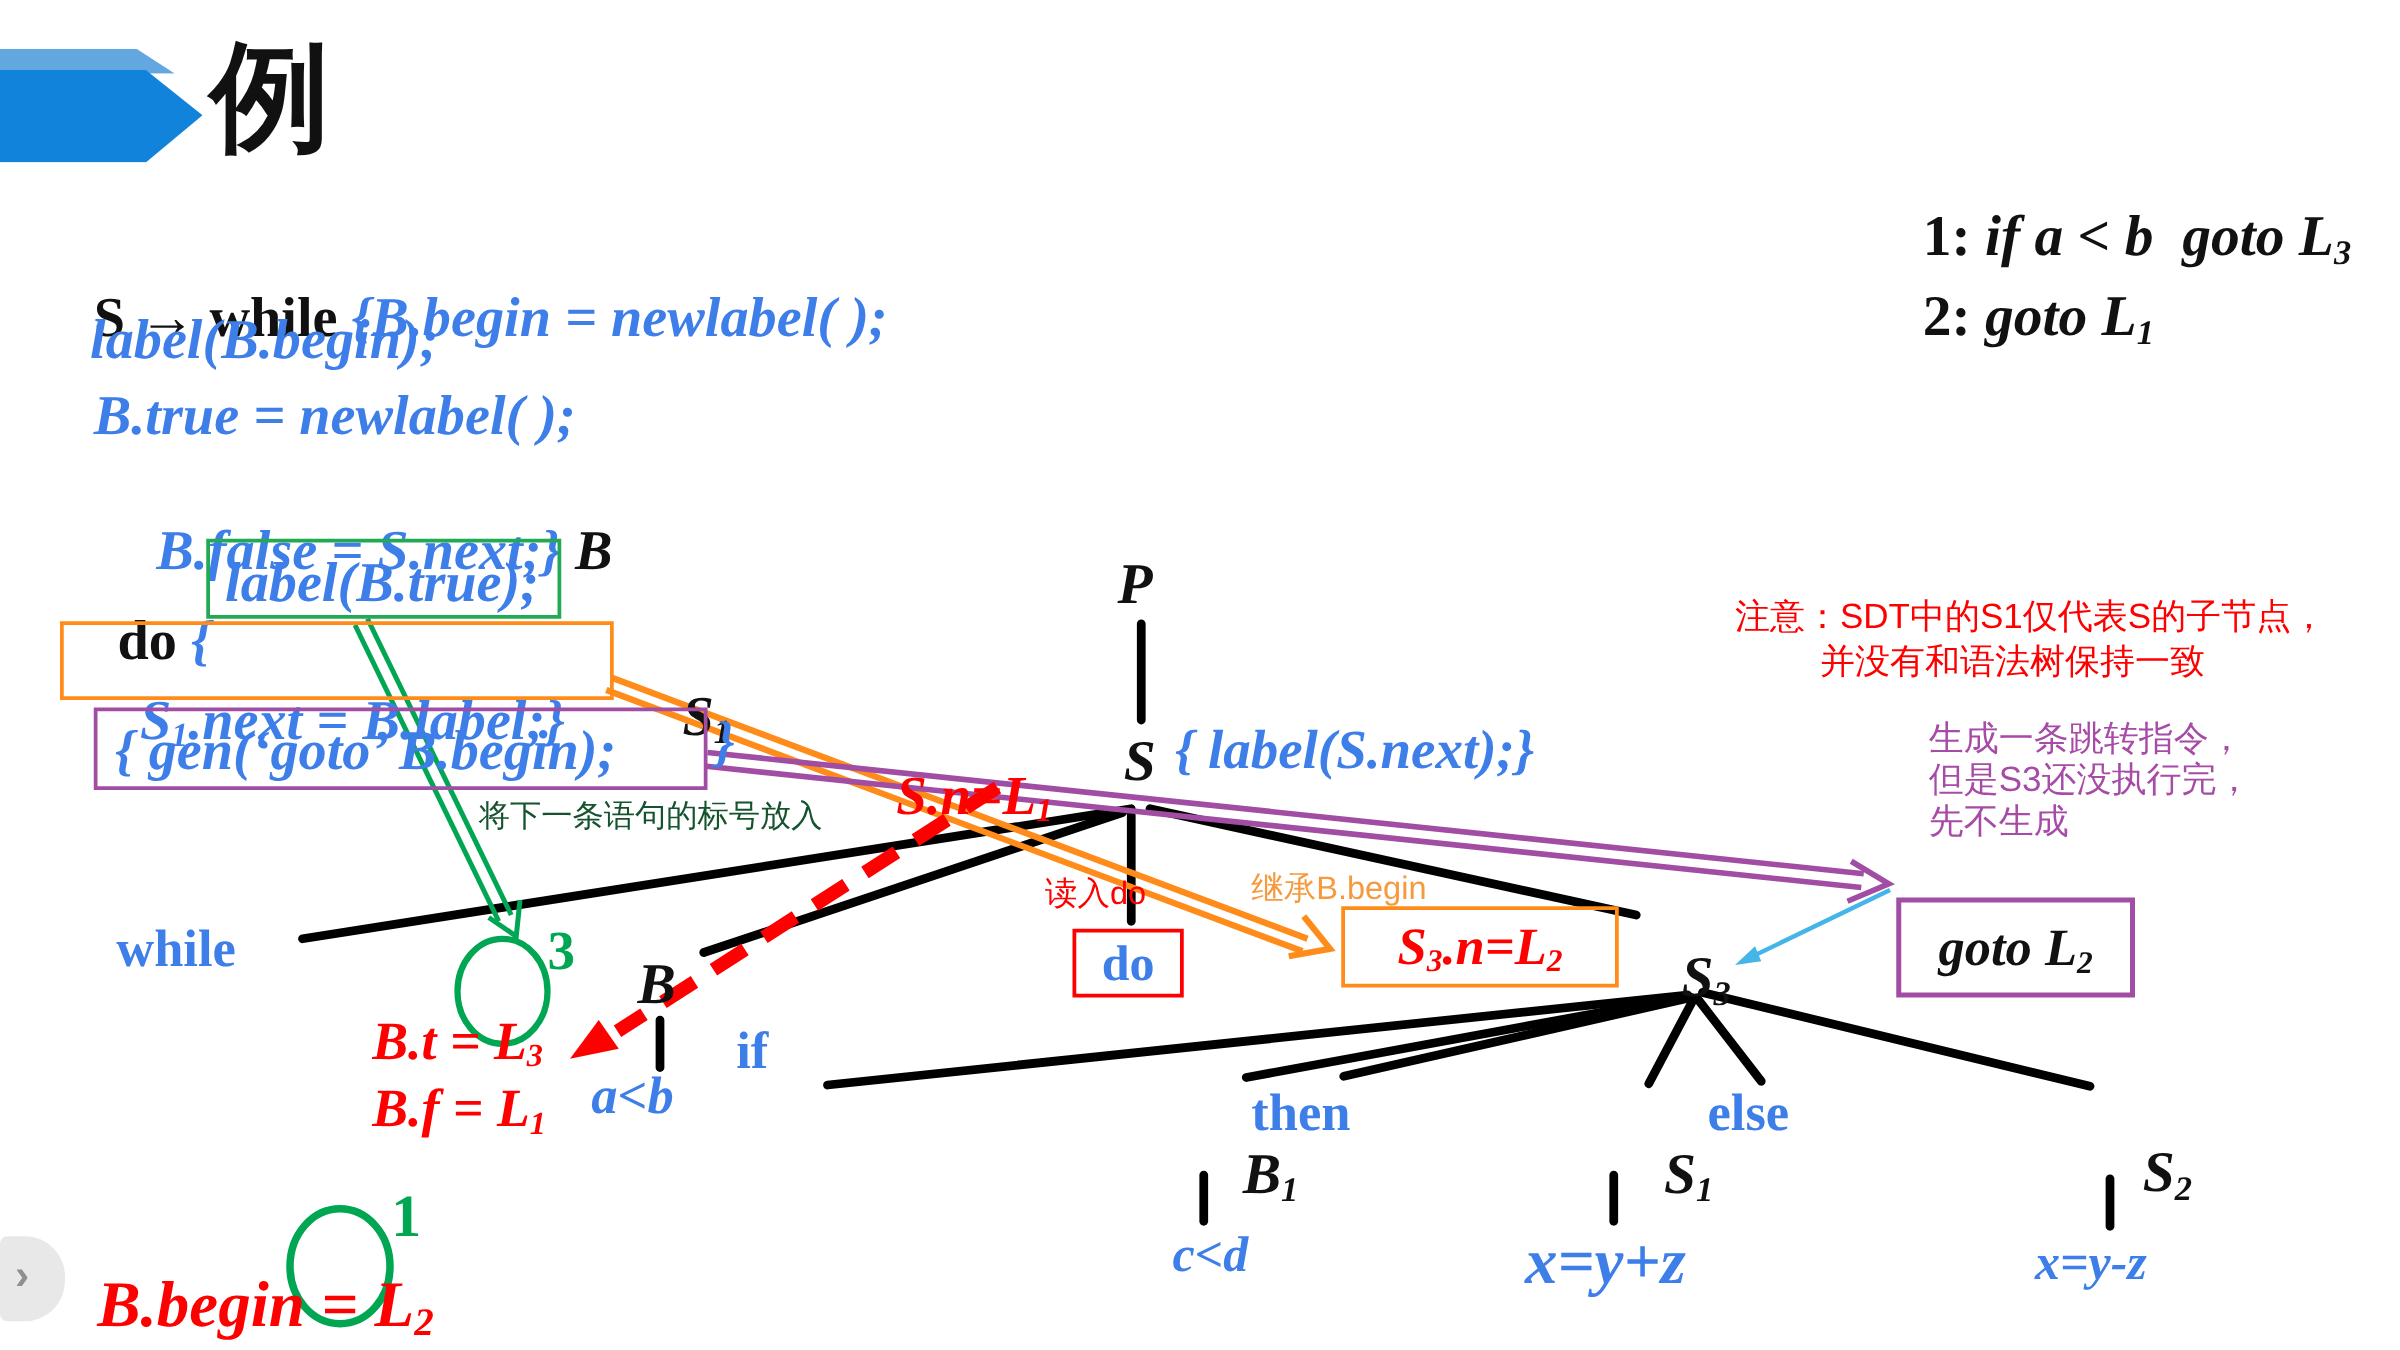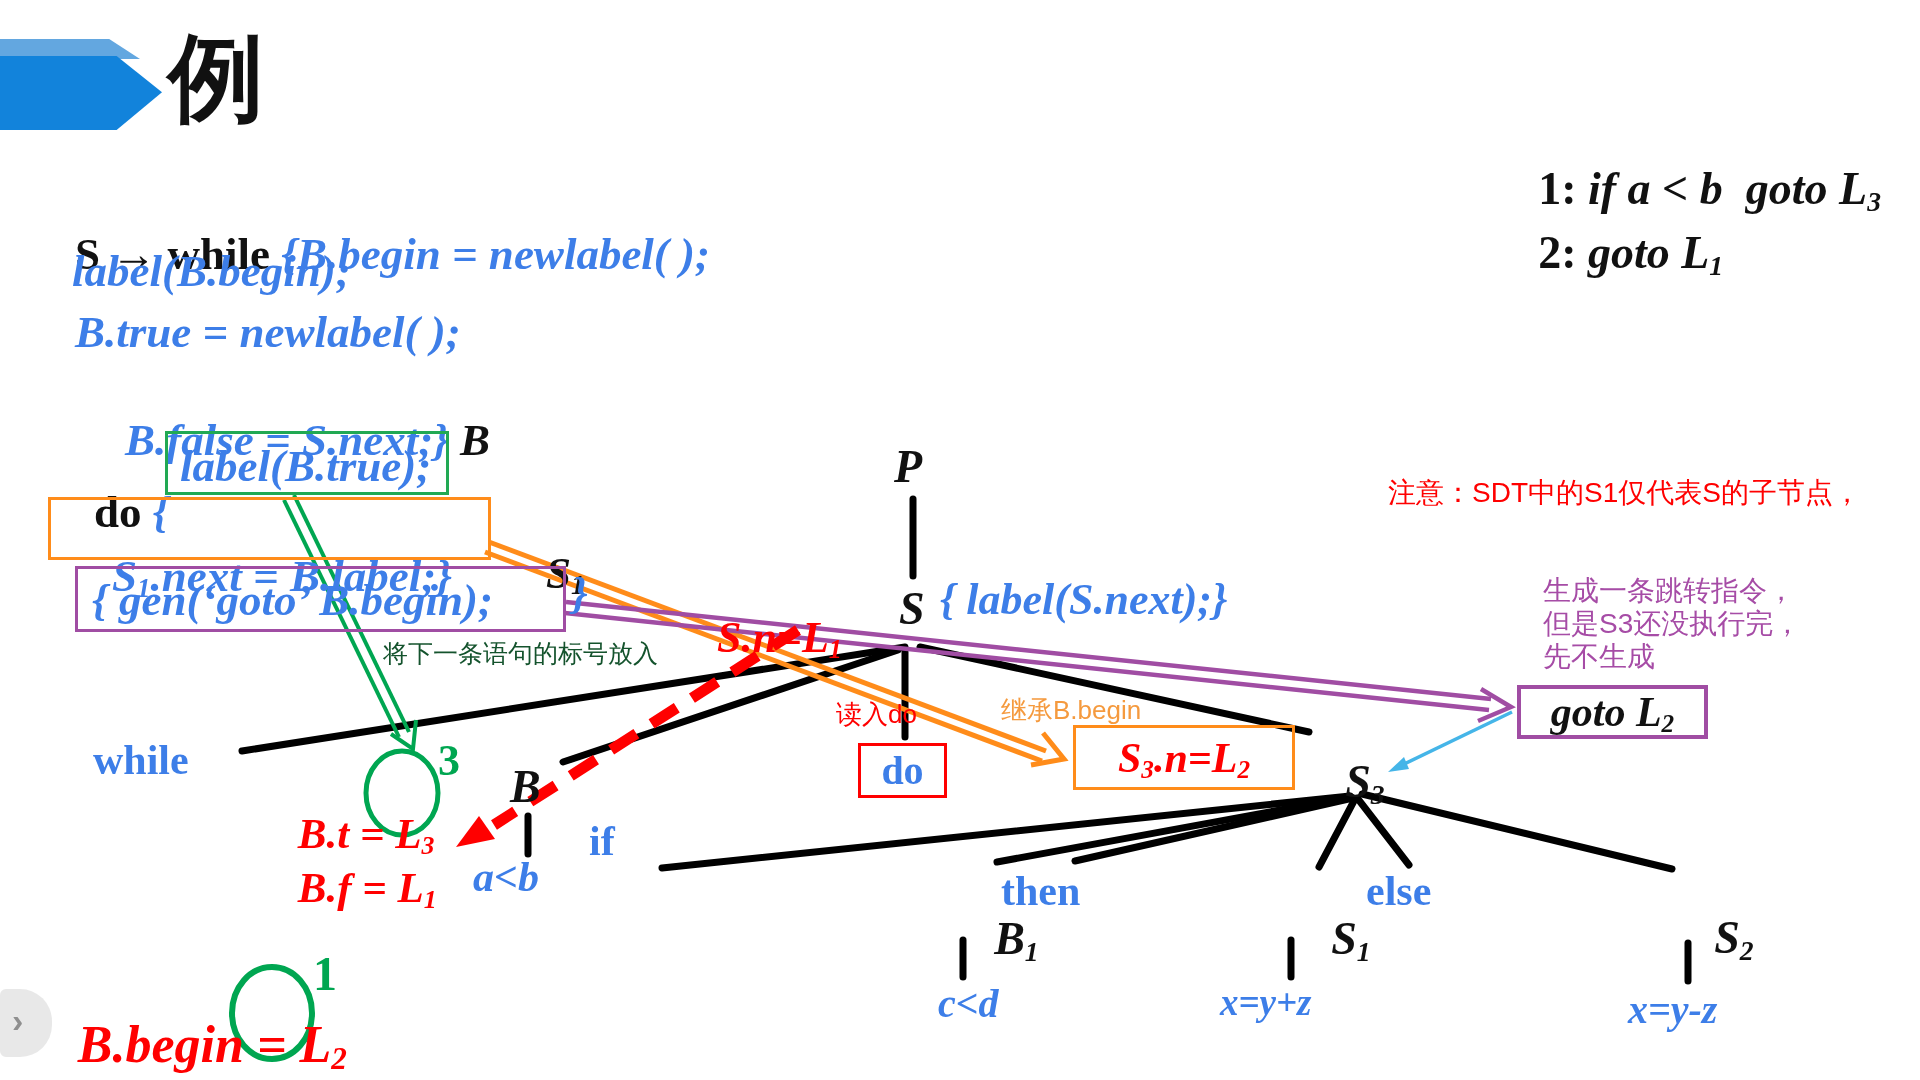--- a/index.html
+++ b/index.html
@@ -126,20 +126,21 @@
   </div>
   <div class="t" style="left:20px;top:966px;font-size:52px;">
     <span class="ser red">B.begin = </span><span class="ser red">L</span><span class="ser red sub">2</span>
   </div>
   <div class="t serb green" style="left:313px;top:950px;font-size:48px;">1</div>
 
   <div class="t sans" style="left:383px;top:641px;font-size:25px;color:#14532d;">将下一条语句的标号放入</div>
   <div class="t sans red" style="left:836px;top:701px;font-size:26px;">读入do</div>
   <div class="t sans orange" style="left:1001px;top:697px;font-size:26px;">继承B.begin</div>
   <div class="t sans red" style="left:1388px;top:479px;font-size:28px;">注意：SDT中的S1仅代表S的子节点，</div>
+  <div class="t sans red" style="left:1456px;top:515px;font-size:28px;">并没有和语法树保持一致</div>
   <div class="t sans purple" style="left:1543px;top:577px;font-size:28px;">生成一条跳转指令，</div>
   <div class="t sans purple" style="left:1543px;top:610px;font-size:28px;">但是S3还没执行完，</div>
   <div class="t sans purple" style="left:1543px;top:643px;font-size:28px;">先不生成</div>
 
   <div class="t ser black" style="left:894px;top:444px;font-size:46px;">P</div>
   <div class="t ser black" style="left:899px;top:586px;font-size:46px;">S</div>
   <div class="t ser blue" style="left:940px;top:578px;font-size:44px;">{ label(S.next);}</div>
   <div class="t serb blue" style="left:93px;top:739px;font-size:42px;">while</div>
   <div class="t ser black" style="left:510px;top:764px;font-size:46px;">B</div>
   <div class="t ser blue" style="left:473px;top:856px;font-size:42px;">a&lt;b</div>
@@ -161,24 +162,24 @@
   </div>
   <div class="t serb blue" style="left:1001px;top:870px;font-size:42px;">then</div>
   <div class="t" style="left:1280px;top:869px;font-size:46px;">
     <span class="ser black">S</span><span class="ser black sub">1</span>
   </div>
   <div class="t serb blue" style="left:1366px;top:870px;font-size:42px;">else</div>
   <div class="t" style="left:1663px;top:868px;font-size:46px;">
     <span class="ser black">S</span><span class="ser black sub">2</span>
   </div>
   <div class="t ser blue" style="left:938px;top:984px;font-size:40px;">c&lt;d</div>
-  <div class="t ser blue" style="left:1220px;top:984px;font-size:37px;text-align:center;">x=y+z</div>
+  <div class="t ser blue" style="left:1220px;top:984px;font-size:52px;text-align:center;">x=y+z</div>
   <div class="t ser blue" style="left:1628px;top:990px;font-size:40px;">x=y-z</div>
 
-  <div class="box flexc" style="left:1517px;top:685px;width:191px;height:54px;border:4px solid #a04da3;">
+  <div class="box flexc" style="left:1517px;top:718px;width:191px;height:80px;border:4px solid #a04da3;">
     <span class="t" style="position:static;font-size:42px;"><span class="ser black">goto L</span><span class="ser black sub">2</span></span>
   </div>
 
   <div class="nav-pill">
     <span>›</span>
   </div>
 
 </div>
 
 </body></html>

